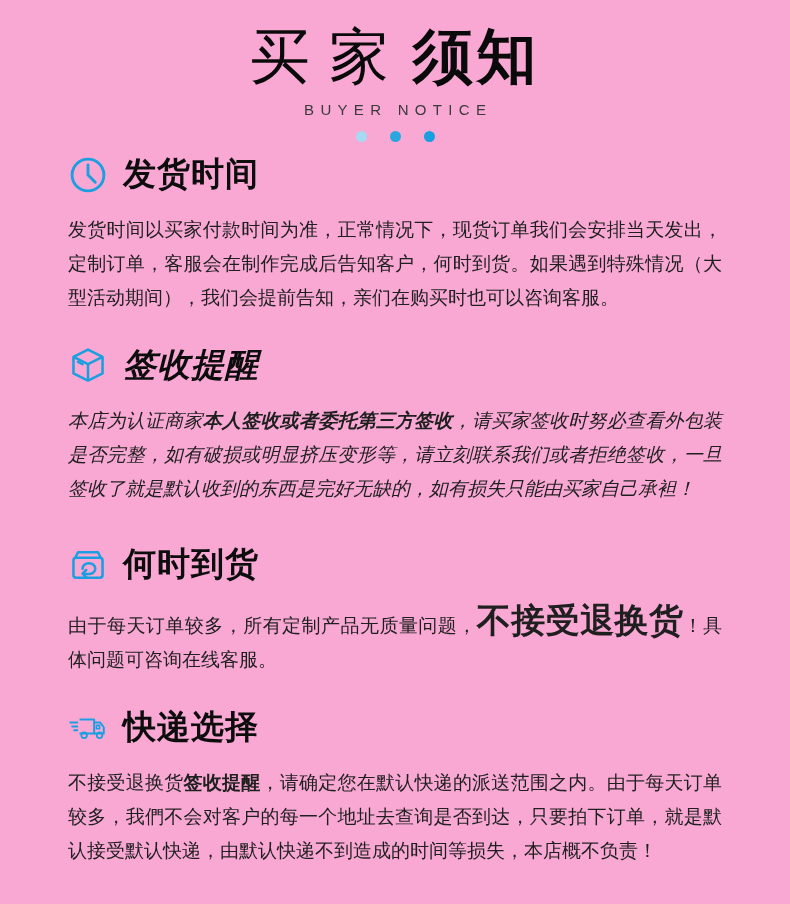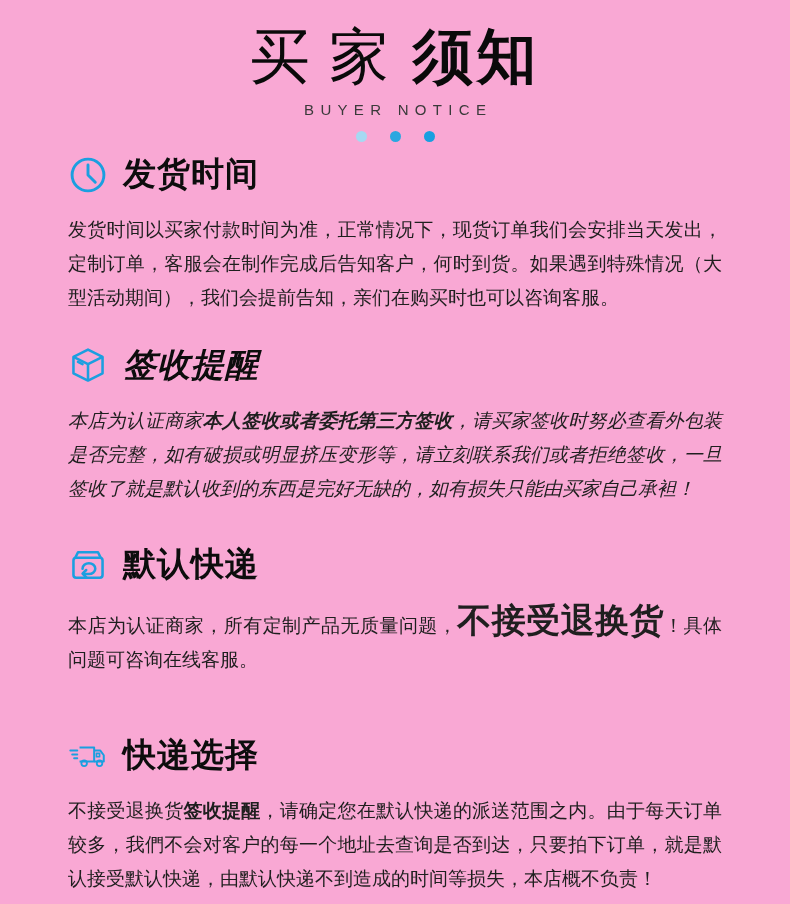--- a/index.html
+++ b/index.html
@@ -32,21 +32,21 @@
     margin-top:16px; font-size:19px; line-height:34px; color:#1f1f1f;
     text-align:justify;
   }
   .run-normal { font-weight:400; }
   .run-bold   { font-weight:800; }
   .run-big    { font-weight:800; font-size:34px; }
 
   .sec-shipping  { margin-top:10px; }
   .sec-sign      { margin-top:28px;font-style:italic; }
   .sec-return    { margin-top:36px; }
-  .sec-express   { margin-top:56px; }
+  .sec-express   { margin-top:28px; }
 
   svg { display:block; }
 </style>
 </head>
 <body>
 
 <div class="page">
 
   <div class="header">
     <div class="title">
@@ -93,23 +93,23 @@
     <div class="section sec-return">
       <div class="section-head">
         <span class="sec-icon">
           <svg viewBox="0 0 44 44" width="40" height="40">
             <path d="M8 14 L11 8 L33 8 L36 14" fill="none" stroke="#1b9fe0" stroke-width="2.8" stroke-linejoin="round"></path>
             <rect x="6" y="14" width="32" height="22" rx="3" fill="none" stroke="#1b9fe0" stroke-width="2.8"></rect>
             <path d="M16 26 a7 6 0 1 1 7 6 L17.5 32" fill="none" stroke="#1b9fe0" stroke-width="2.8" stroke-linecap="round"></path>
             <path d="M20 27.5 L16 31.5 L20 35.5" fill="none" stroke="#1b9fe0" stroke-width="2.8" stroke-linecap="round" stroke-linejoin="round"></path>
           </svg>
         </span>
-        <h2>默认快递</h2>
+        <h2>何时到货</h2>
       </div>
-      <p class="sec-body"><span class="run-normal">本店为认证商家，所有定制产品无质量问题，</span><span class="run-big">不接受退换货</span><span class="run-normal">！具体问题可咨询在线客服。</span></p>
+      <p class="sec-body"><span class="run-normal">由于每天订单较多，所有定制产品无质量问题，</span><span class="run-big">不接受退换货</span><span class="run-normal">！具体问题可咨询在线客服。</span></p>
     </div>
 
     <div class="section sec-express">
       <div class="section-head">
         <span class="sec-icon">
           <svg viewBox="0 0 52 44" width="40" height="40">
             <path d="M15 11 L34 11 L34 29 L15 29" fill="none" stroke="#1b9fe0" stroke-width="2.6" stroke-linejoin="round"></path>
             <path d="M34 15 L42 15 L46.5 21 L46.5 29 L34 29" fill="none" stroke="#1b9fe0" stroke-width="2.6" stroke-linejoin="round"></path>
             <path d="M37 18.5 L41 18.5 L41 23 L37 23 Z" fill="none" stroke="#1b9fe0" stroke-width="2.2" stroke-linejoin="round"></path>
             <circle cx="21" cy="31.5" r="3.6" fill="none" stroke="#1b9fe0" stroke-width="2.4"></circle>

